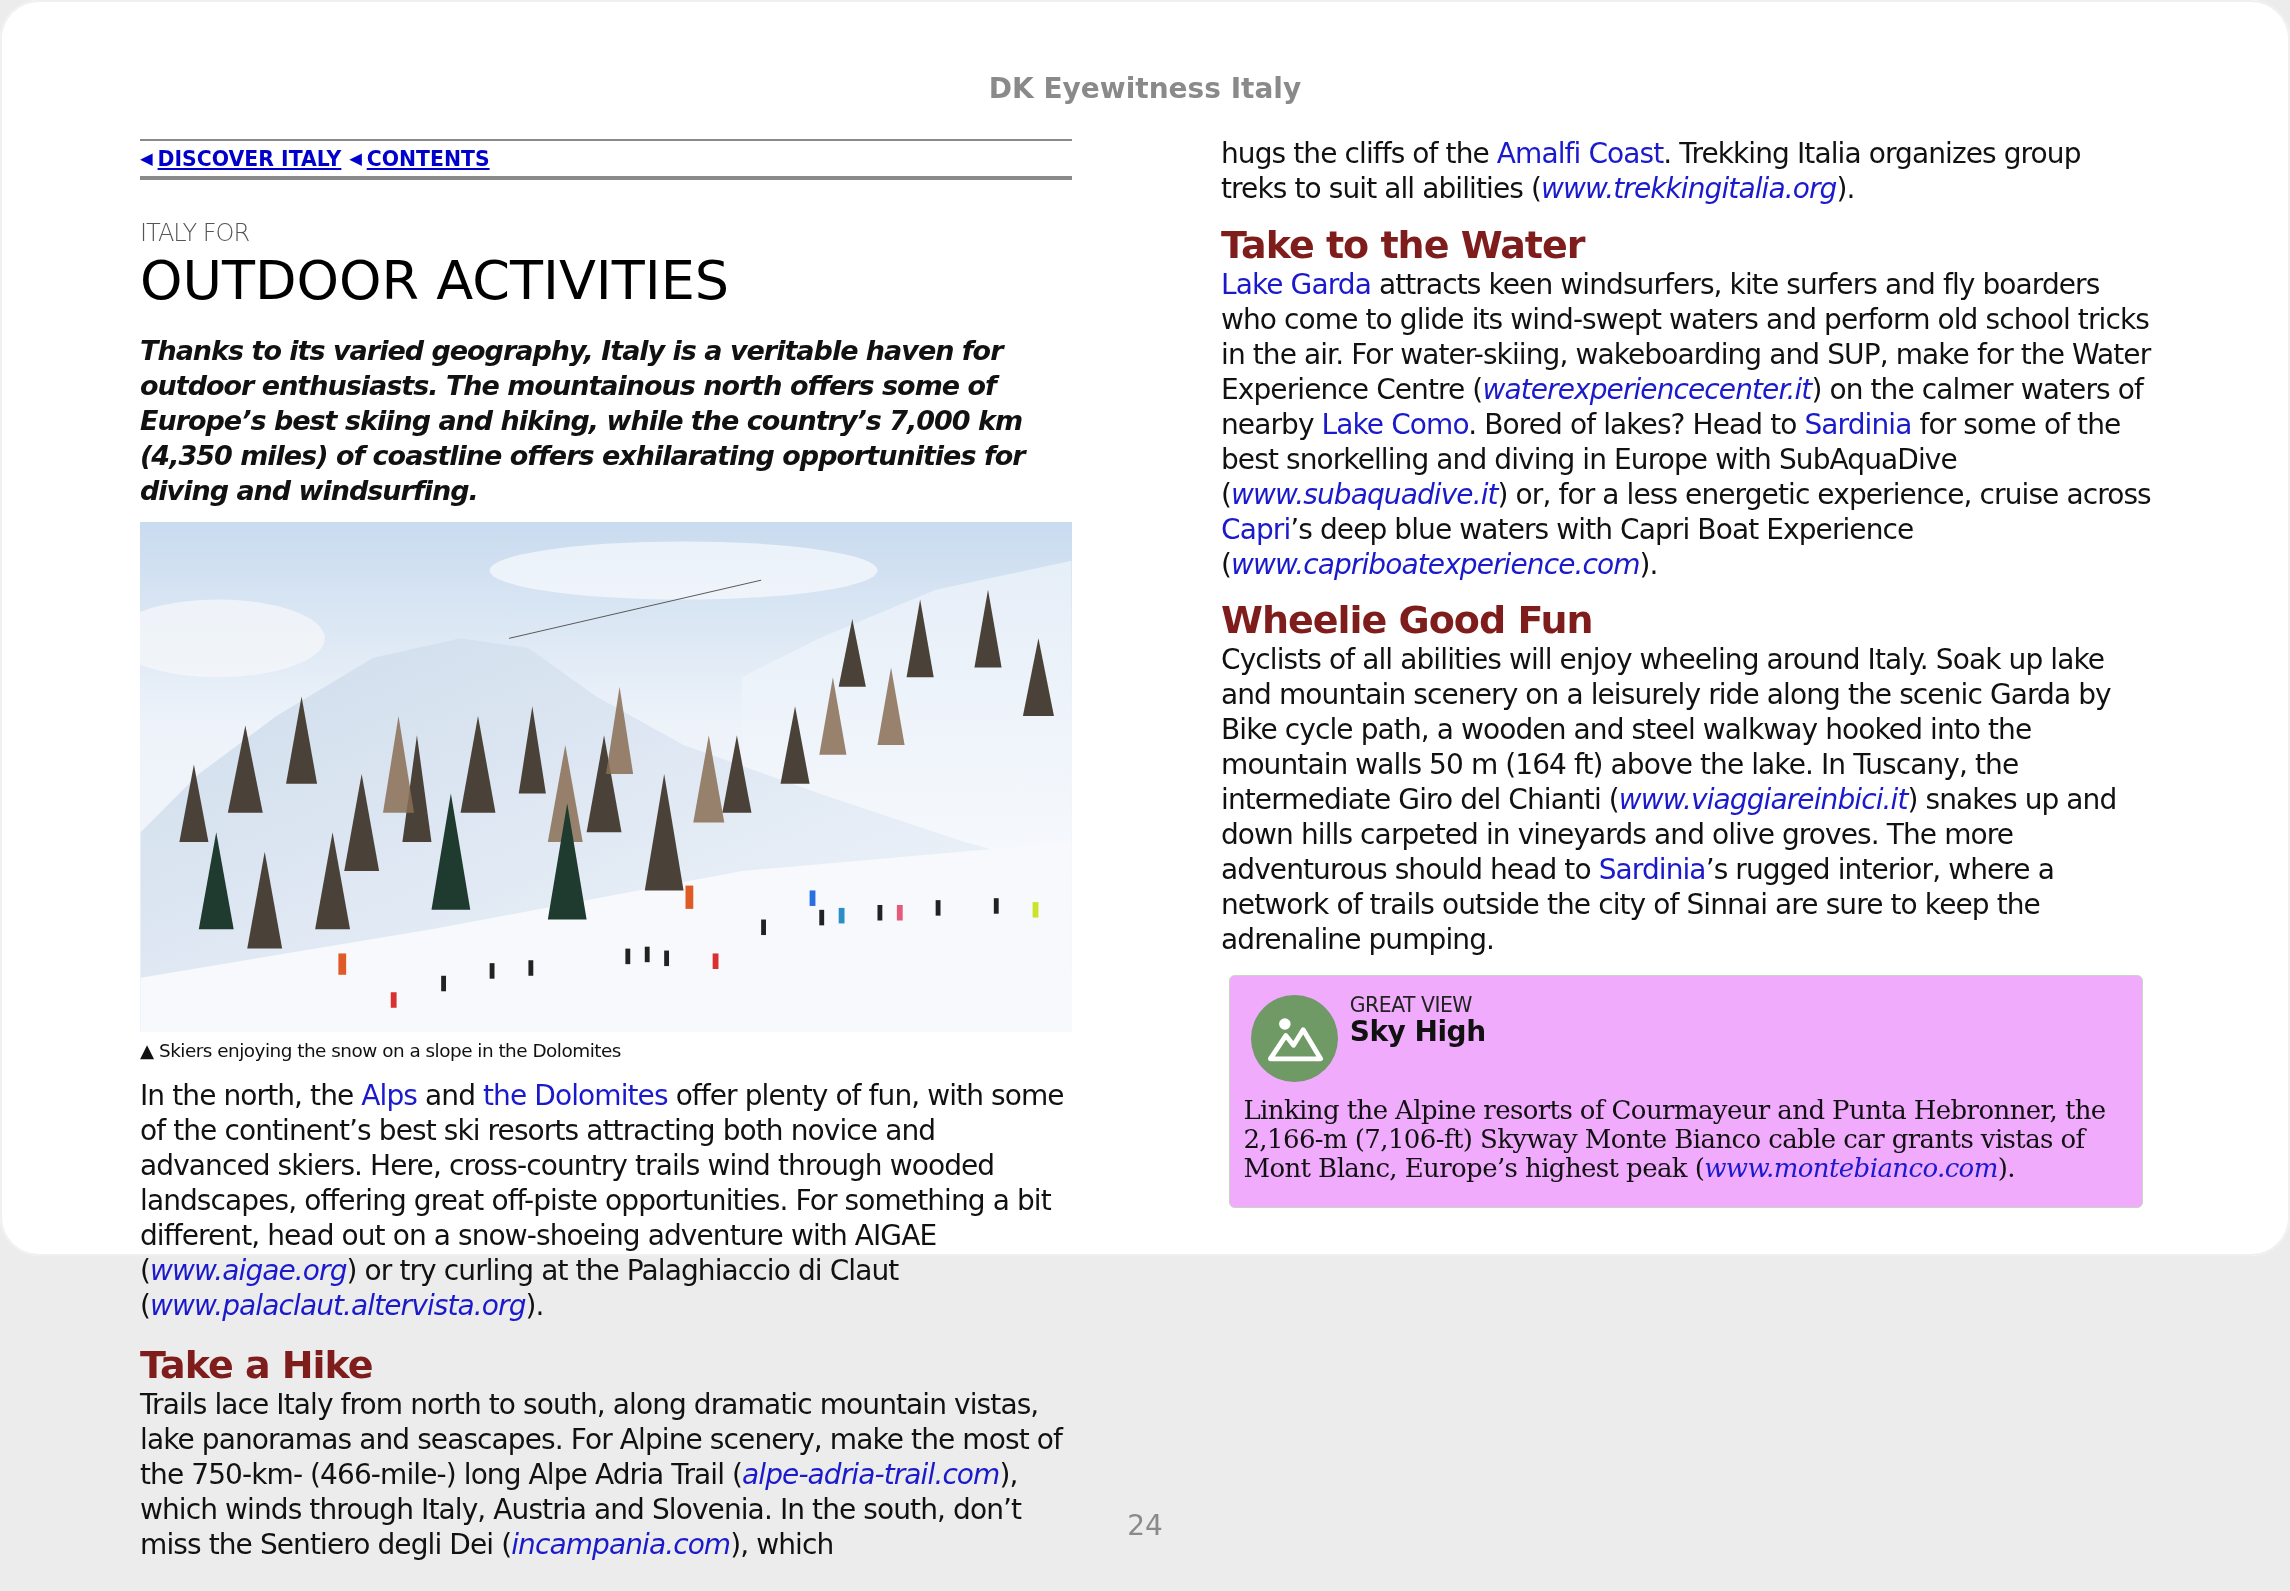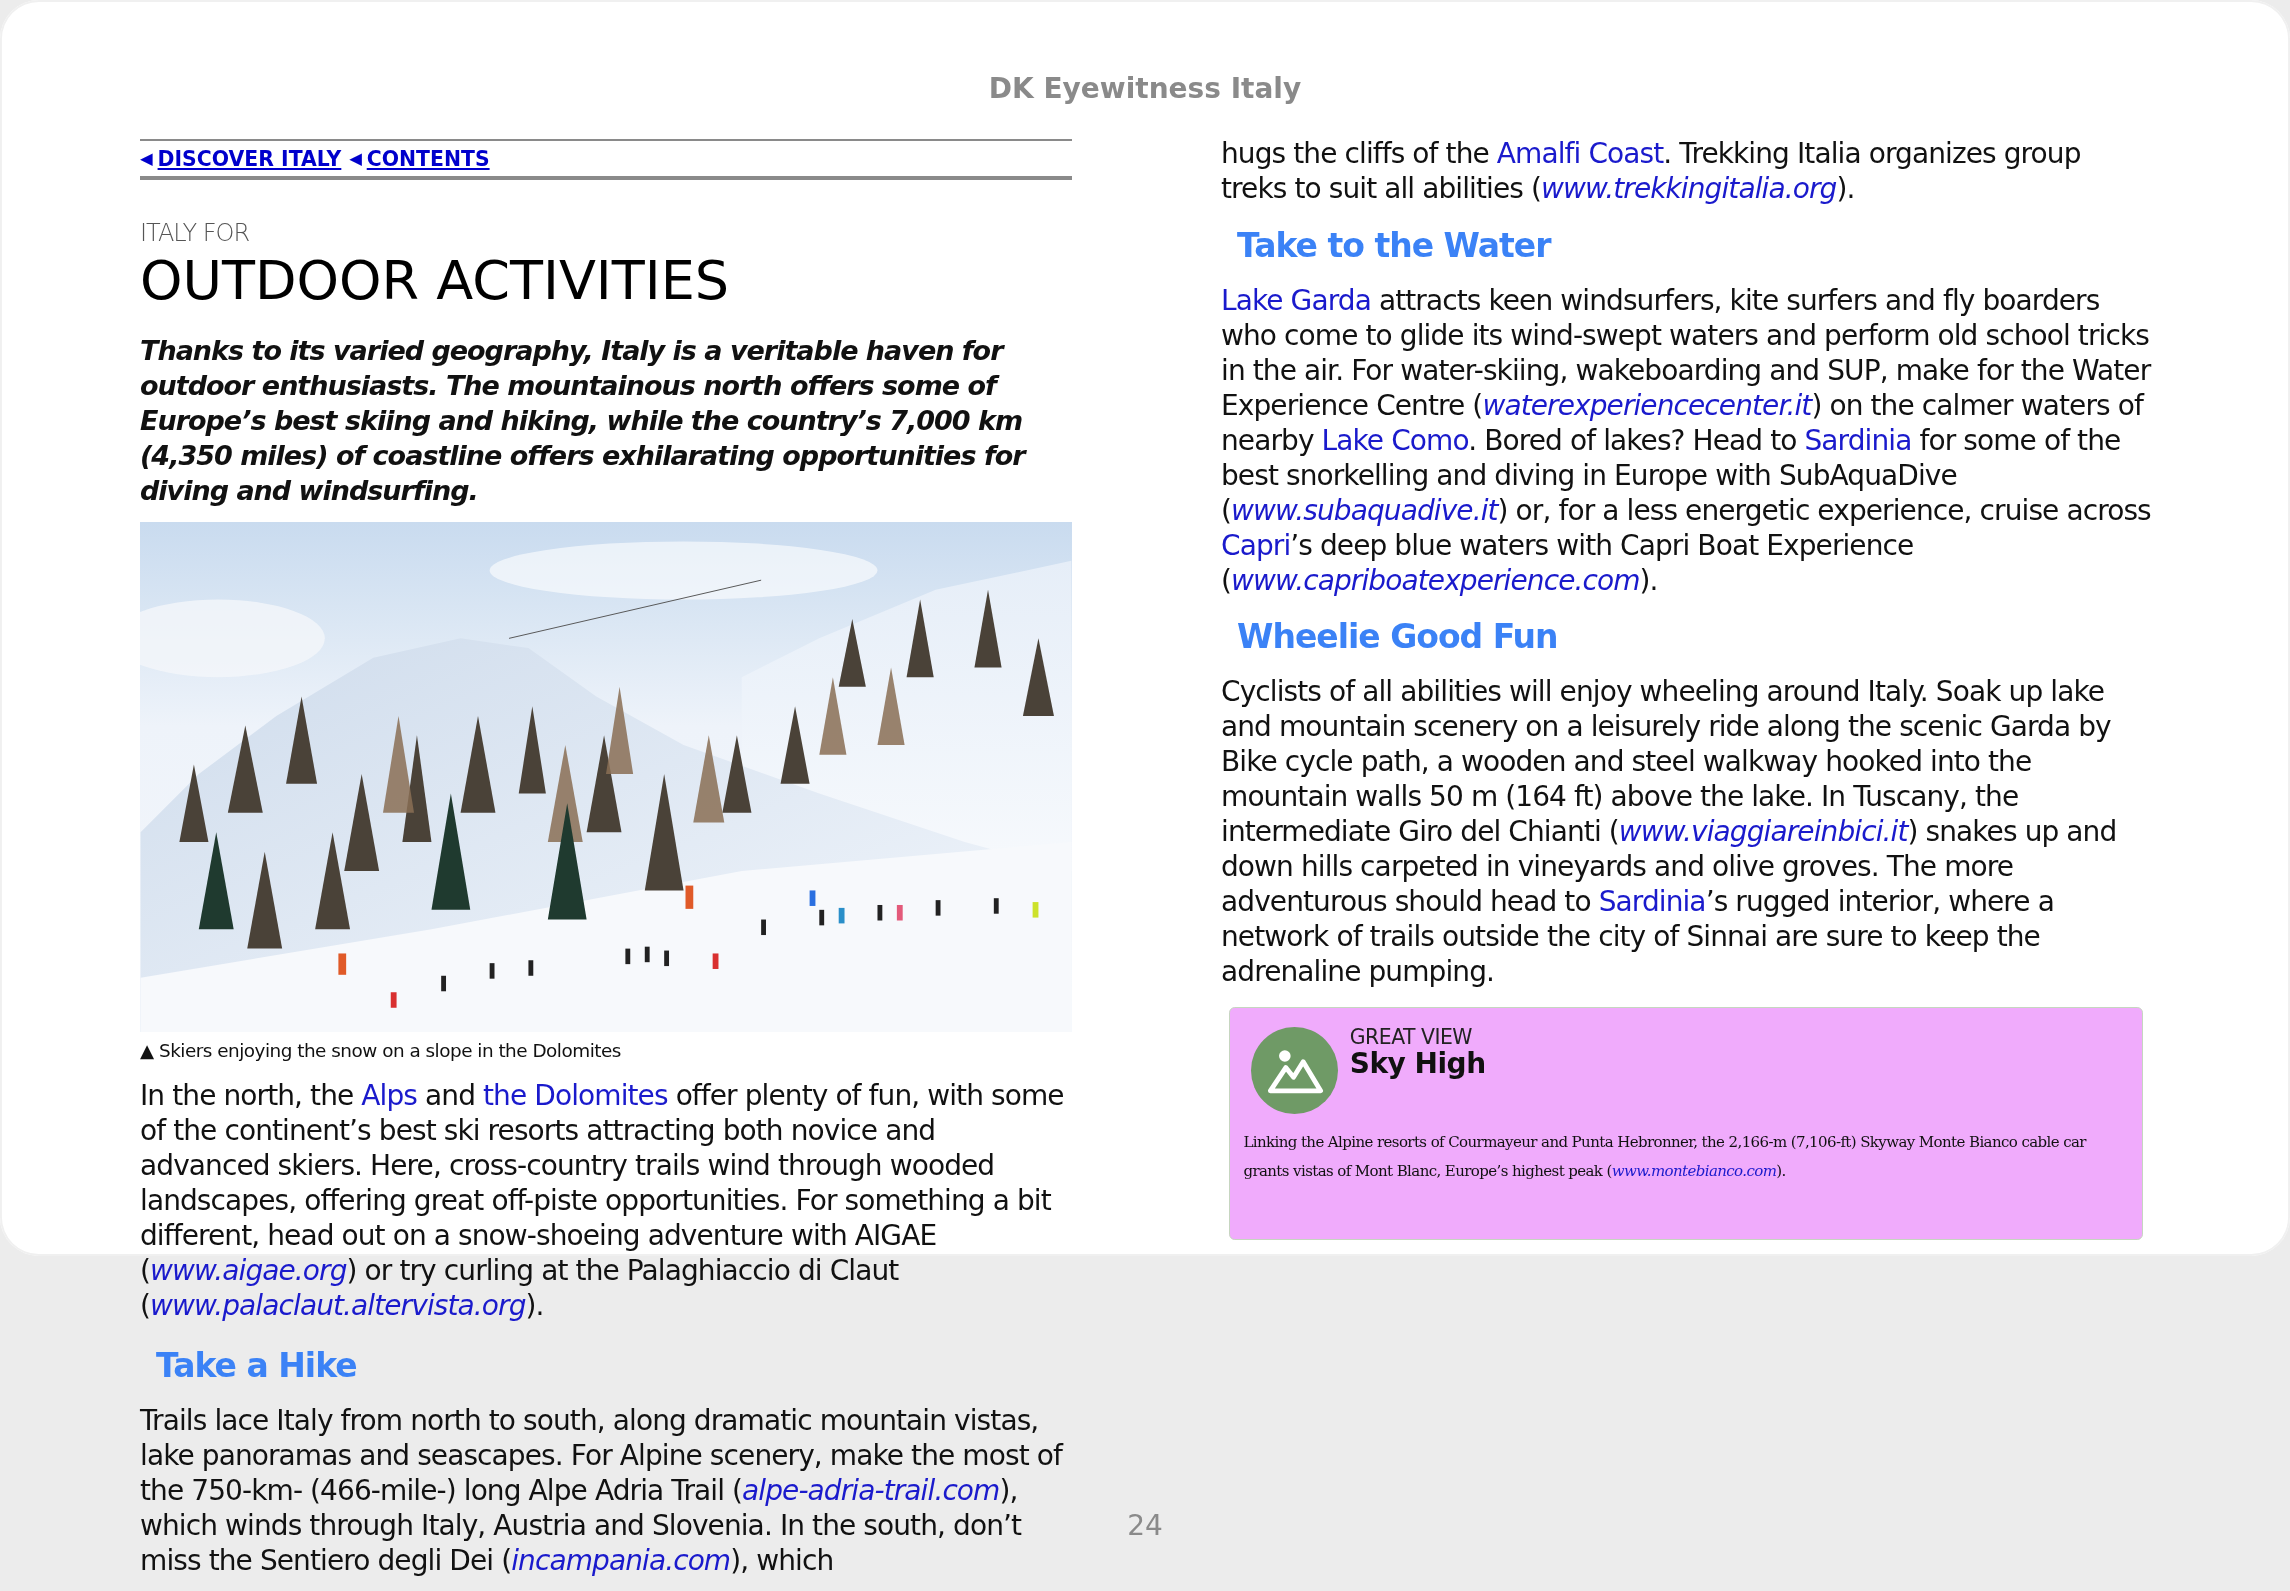--- a/index.html
+++ b/index.html
@@ -64,22 +64,22 @@
       margin-top: 13.6px; width: 932px; height: 510px; position: relative; overflow: hidden;
       background: linear-gradient(180deg, #c9dbef 0%, #dbe7f4 20%, #eef3fa 40%, #f4f7fb 100%);
     }
     .caption {
       margin-top: 7.8px;
       font-family: "DejaVu Sans", sans-serif;
       font-size: 18.4px; color: #111; letter-spacing: -0.5px;
     }
     h2.section {
       font-family: "DejaVu Sans", sans-serif;
-      font-weight: bold; font-size: 33px; color: #3b82f6;
-      margin: 16px; line-height: 43px; letter-spacing: -1px;
+      font-weight: bold; font-size: 38px; color: #7f1d1d;
+      margin: 0; line-height: 43px; letter-spacing: -1px;
     }
     .body-text {
       font-family: "DejaVu Sans", sans-serif;
       font-size: 28px; line-height: 35px; color: #111;
       letter-spacing: -0.9px;
       margin: 0;
     }
     .lnk { color: #1a1acc; cursor: pointer; }
     .url { color: #1a1acc; font-style: italic; cursor: pointer; }
 
@@ -100,21 +100,21 @@
       font-size: 20.4px; color: #222; letter-spacing: -0.5px;
     }
     .callout-title {
       position: absolute; left: 120px; top: 39px;
       font-family: "DejaVu Sans", sans-serif;
       font-size: 28px; font-weight: bold; color: #111; letter-spacing: -0.5px;
     }
     .callout-body {
       position: absolute; left: 13.6px; top: 120px; width: 883px;
       font-family: "DejaVu Serif", serif;
-      font-size: 15px; line-height: 29px; color: #111; letter-spacing: -0.6px;
+      font-size: 26px; line-height: 29px; color: #111; letter-spacing: -0.6px;
     }
   </style>
 </head>
 <body>
 
 <div class="page">
 
   <div class="book-title">DK Eyewitness Italy</div>
 
   <div class="col-left">

